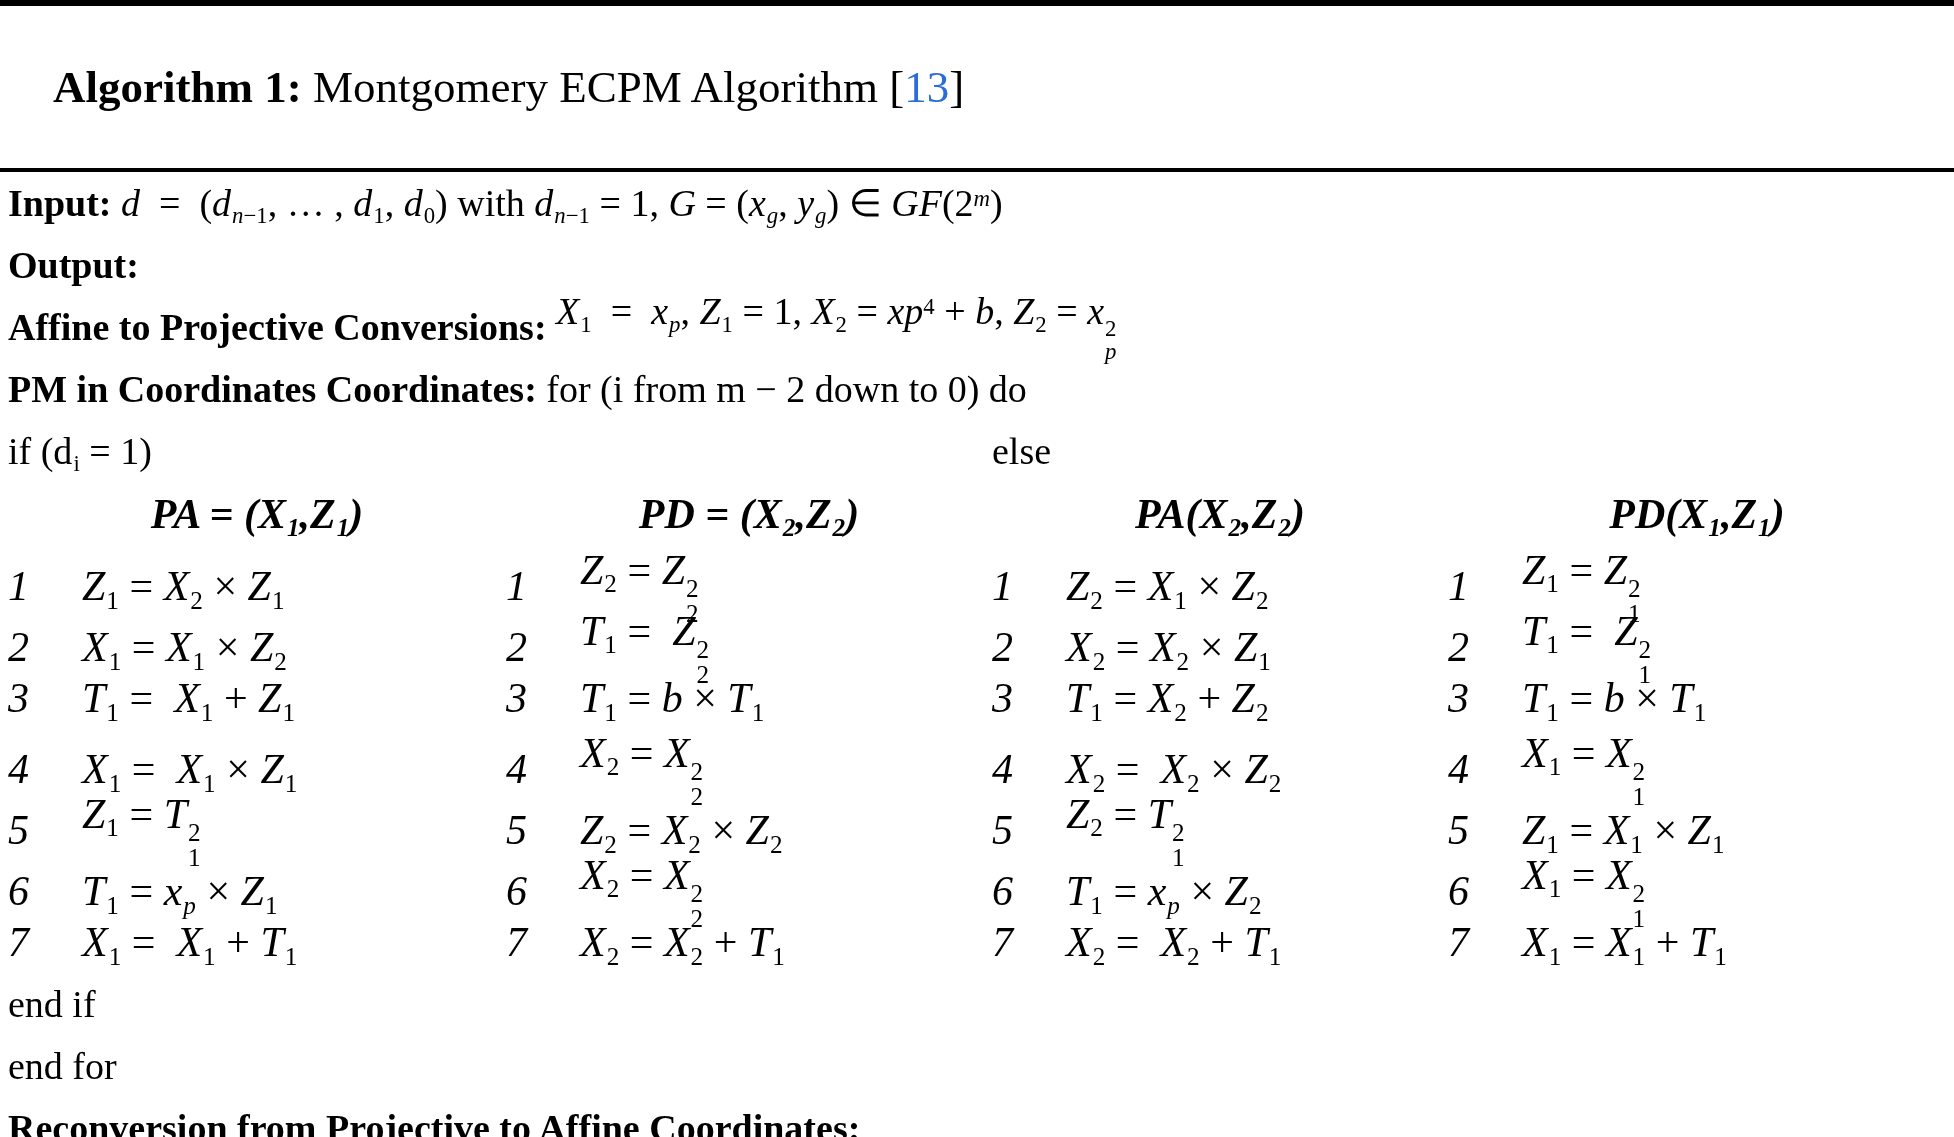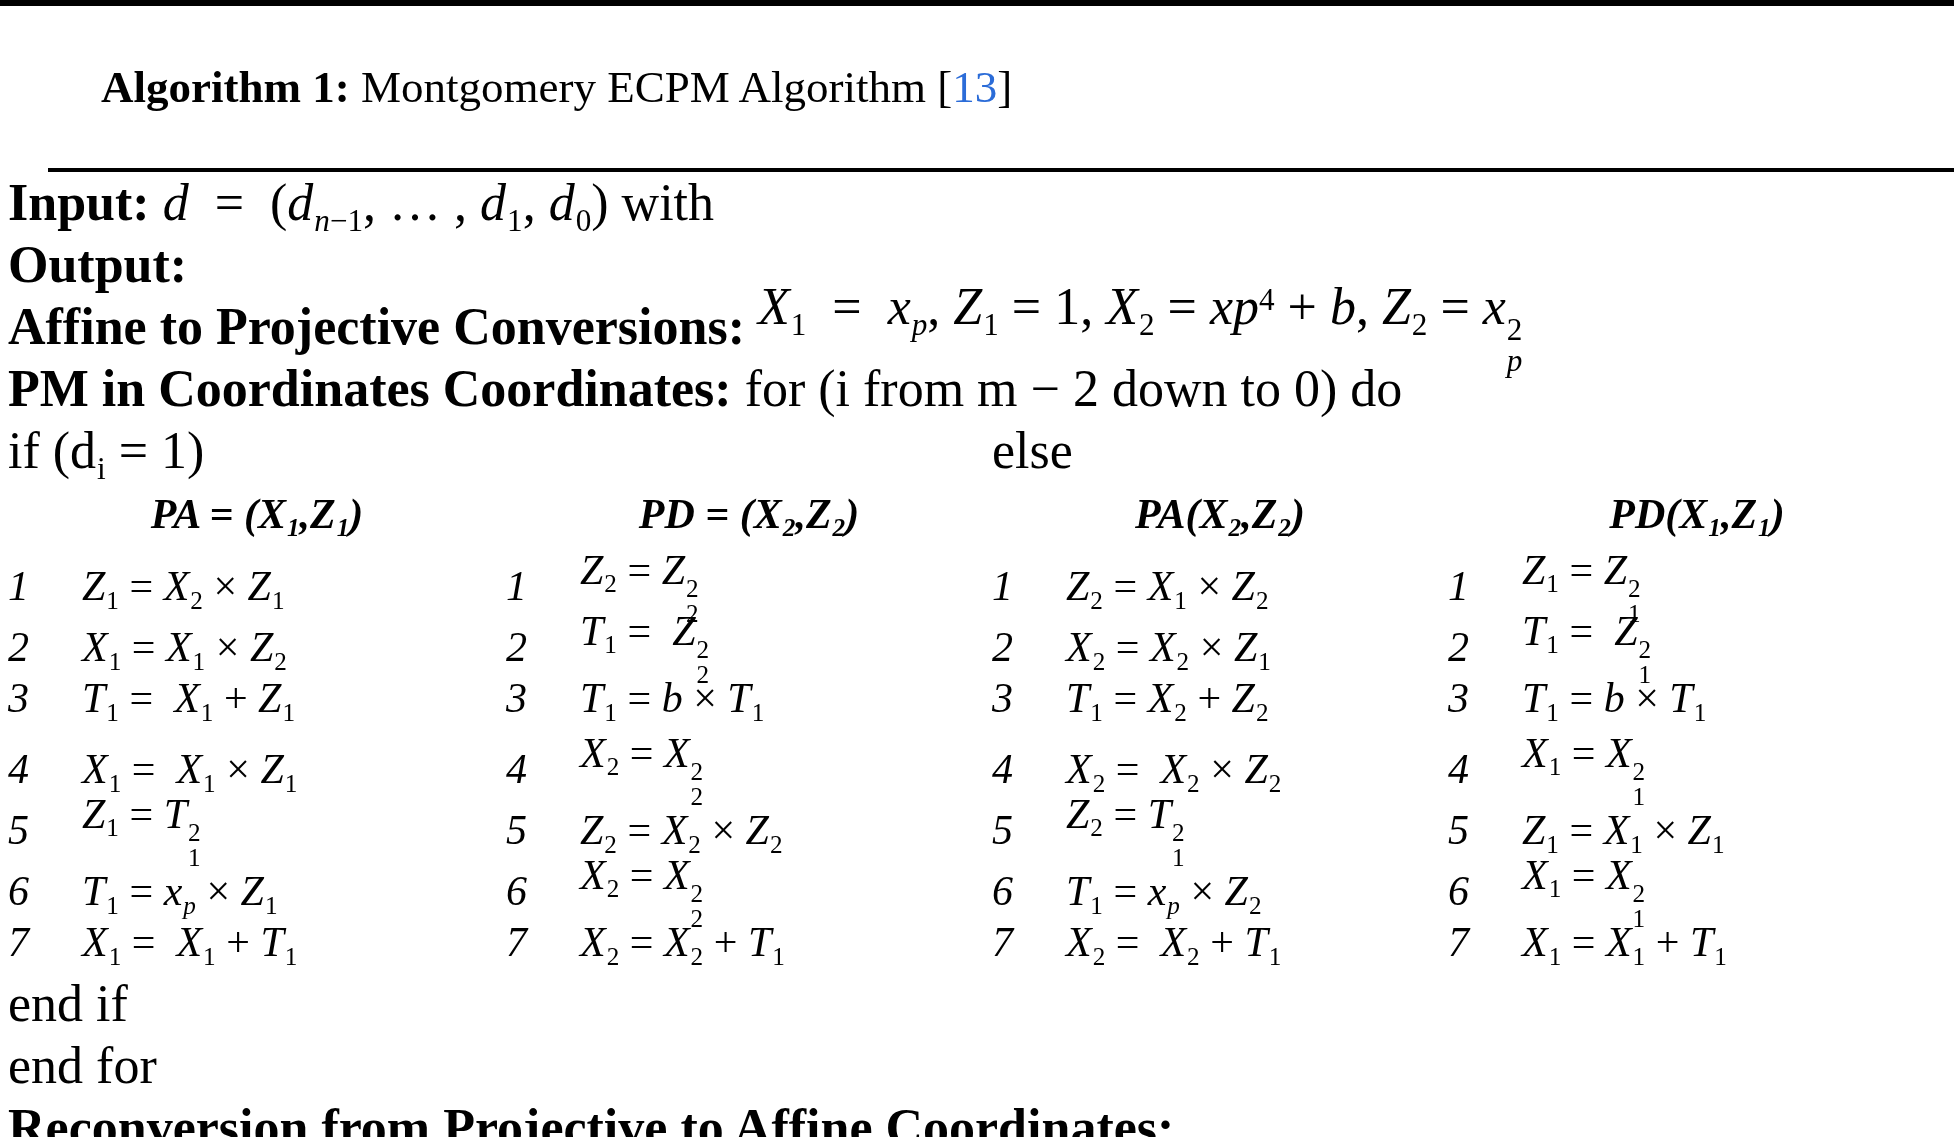--- a/index.html
+++ b/index.html
@@ -1,19 +1,19 @@
 <!DOCTYPE html>
 <html><head>
 <meta charset="utf-8">
 <style>
   html,body{margin:0;padding:0;background:#ffffff;color:#000000;}
   body{width:1954px;font-family:"Liberation Serif",serif;-webkit-font-smoothing:antialiased;}
   .algo{box-sizing:border-box;width:1954px;border-top:6px solid #000;border-bottom:7px solid #000;}
-  .title-row{font-size:45px;line-height:1.1;padding:7px 8px 6px 8px;border-bottom:4px solid #000;white-space:pre;margin-left:48px;}
-  .line{font-size:52px;height:62px;display:flex;align-items:center;padding:0 8px;white-space:pre;}
+  .title-row{font-size:45px;line-height:1.1;padding:7px 8px 6px 8px;border-bottom:4px solid #000;white-space:pre;}
+  .line{font-size:38px;height:62px;display:flex;align-items:center;padding:0 8px;white-space:pre;}
   .b{font-weight:700;}
   .i{}
   .bi{font-weight:700;font-style:italic;}
   .r{font-style:normal;}
   .m{font-style:normal;}
   .cite{color:#2b6cd8;cursor:pointer;}
   sub,sup{font-size:0.60em;line-height:0;}
   sub{vertical-align:-0.35em;margin-left:1px;}
   sup{vertical-align:0.45em;}
   .ss{display:inline-flex;flex-direction:column;align-items:flex-start;font-size:0.60em;line-height:1.0;vertical-align:-0.52em;margin-left:1px;}
@@ -26,21 +26,21 @@
 </style>
 </head>
 <body>
 
 <div class="algo">
 
   <div class="title-row">
     <span class="b">Algorithm 1:</span><span> Montgomery ECPM Algorithm </span><span>[</span><span class="cite">13</span><span>]</span>
   </div>
 
-  <div class="line"><span class="b">Input: </span><span class="m"><i>d</i>  =  (<i>d</i><sub><i>n</i>−1</sub>, … , <i>d</i><sub>1</sub>, <i>d</i><sub>0</sub>) </span><span class="r">with </span></div>
+  <div class="line"><span class="b">Input: </span><span class="m"><i>d</i>  =  (<i>d</i><sub><i>n</i>−1</sub>, … , <i>d</i><sub>1</sub>, <i>d</i><sub>0</sub>) </span><span class="r">with </span><span class="m"><i>d</i><sub><i>n</i>−1</sub> = 1, <i>G</i> = (<i>x</i><sub><i>g</i></sub>, <i>y</i><sub><i>g</i></sub>) ∈ <i>G</i><i>F</i>(2<sup><i>m</i></sup>)</span></div>
   <div class="line"><span class="b">Output: </span></div>
   <div class="line"><span class="b">Affine to Projective Conversions: </span><span class="m"><i>X</i><sub>1</sub>  =  <i>x</i><sub><i>p</i></sub>, <i>Z</i><sub>1</sub> = 1, <i>X</i><sub>2</sub> = <i>x</i><i>p</i><sup>4</sup> + <i>b</i>, <i>Z</i><sub>2</sub> = <i>x</i><span class="ss"><span>2</span><span><i>p</i></span></span></span></div>
   <div class="line"><span class="b">PM in Coordinates Coordinates: </span><span class="i">for (i from m − 2 down to 0) do</span></div>
 
   <div class="grid4 line" style="display:grid">
     <div><span class="i">if (d<sub>i</sub> = 1)</span></div>
     <div></div>
     <div class="i">else</div>
     <div></div>
   </div>

